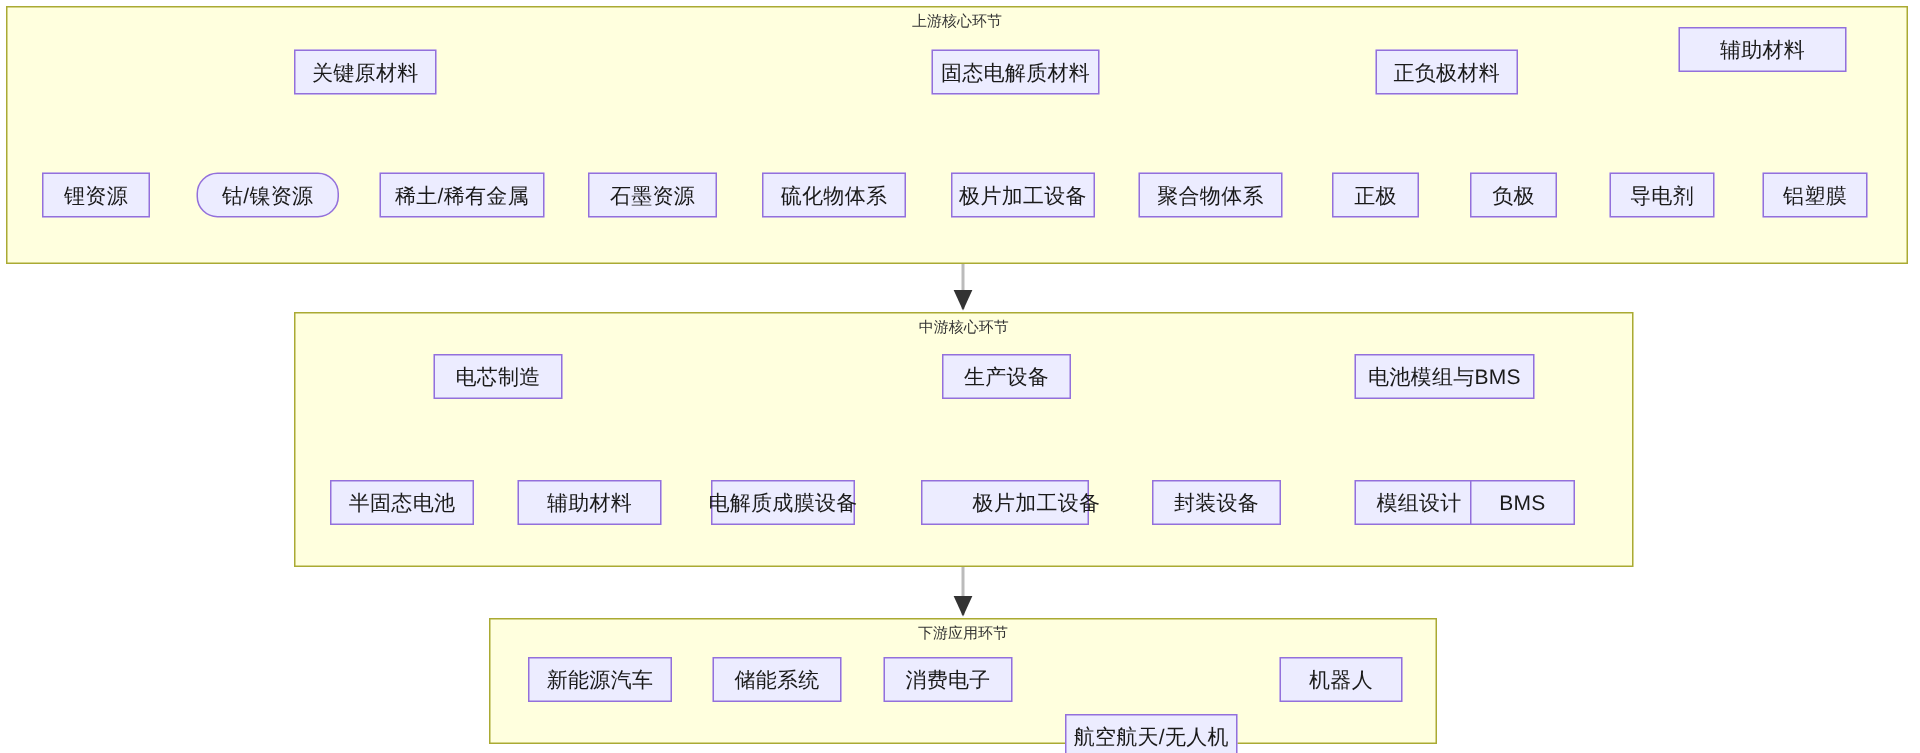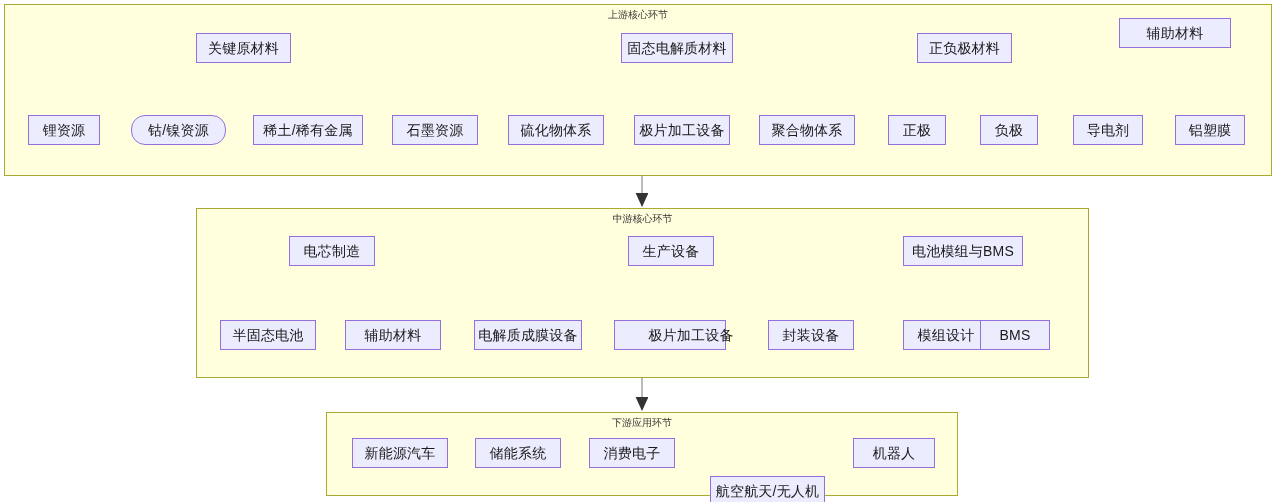--- a/index.html
+++ b/index.html
@@ -172,21 +172,21 @@
       </div>
       <div class="node" style="left: 903px; top: 236px; width: 120px; height: 30px;">
         <span>电池模组与BMS</span>
       </div>
       <div class="node" style="left: 220px; top: 320px; width: 96px; height: 30px; align-items: center;">
         <span>半固态电池</span>
       </div>
       <div class="node" style="left: 345px; top: 320px; width: 96px; height: 30px;">
         <span>辅助材料</span>
       </div>
-      <div class="node" style="left: 474px; top: 320px; width: 108px; height: 30px;">
+      <div class="node" style="left: 474px; top: 320px; width: 96px; height: 30px;">
         <span>电解质成膜设备</span>
       </div>
       <div class="node" style="left: 614px; top: 320px; width: 112px; height: 30px; padding-left: 42px;">
         <span>极片加工设备</span>
       </div>
       <div class="node" style="left: 754px; top: 320px; width: 86px; height: 30px; margin-left: 14px;">
         <span>封装设备</span>
       </div>
       <div class="node" style="left: 868px; top: 320px; width: 86px; height: 30px; margin-left: 35px;">
         <span>模组设计</span>

